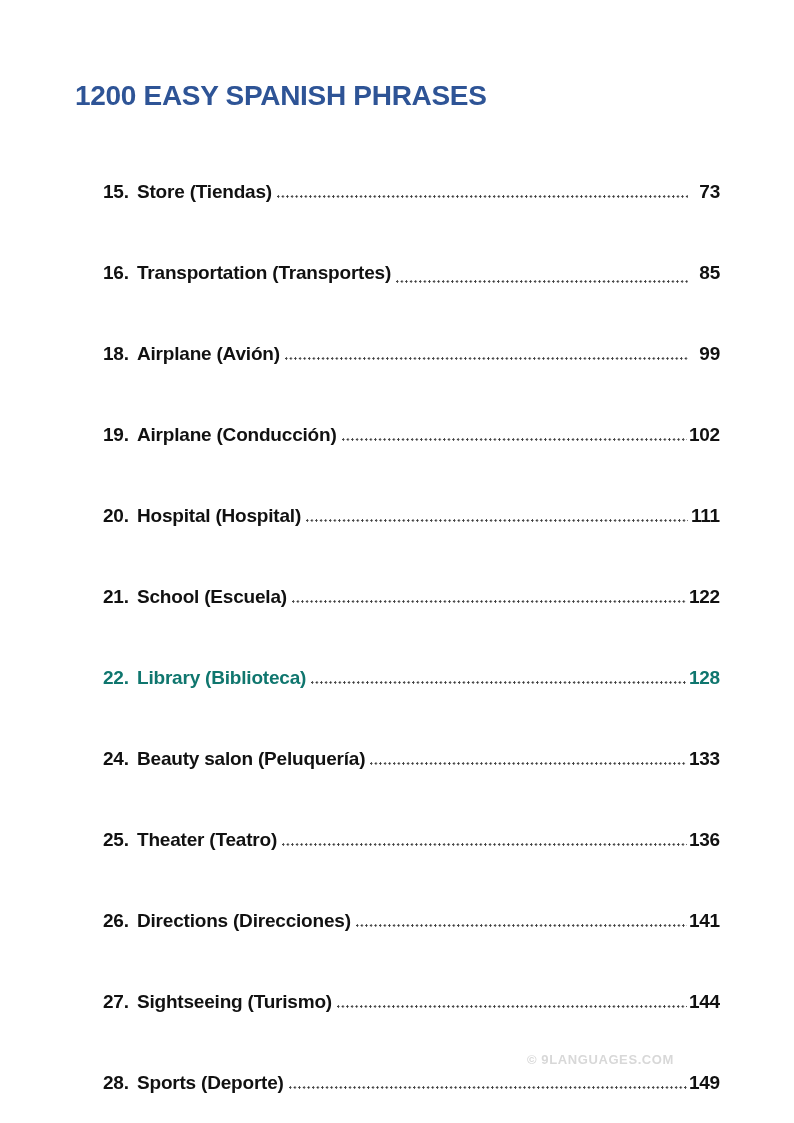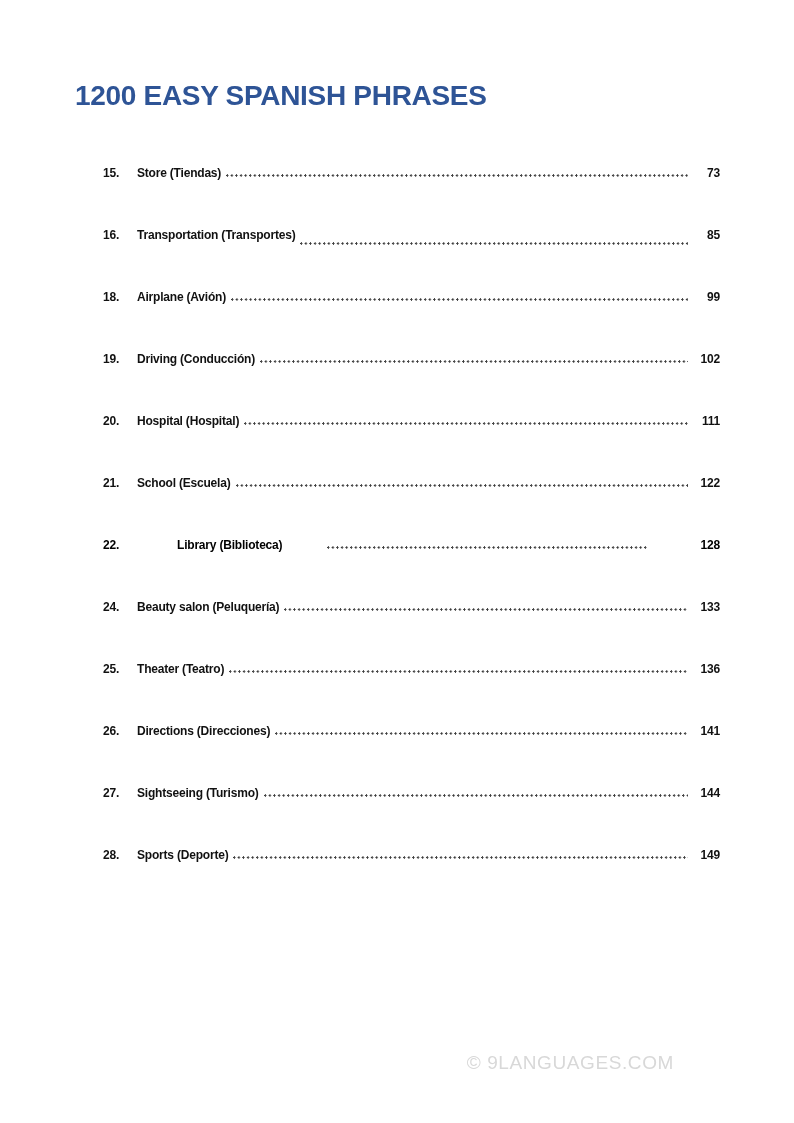--- a/index.html
+++ b/index.html
@@ -31,21 +31,21 @@
     position: absolute;
     left: 103px;
     top: 163px;
     width: 617px;
   }
   .toc-row {
     display: flex;
     align-items: baseline;
     line-height: 20px;
     margin-bottom: 42px;
-    font-size: 12px;
+    font-size: 19px;
     font-weight: 700;
     color: #111111;
     letter-spacing: -0.2px;
     white-space: nowrap;
   }
   .toc-num {
     display: inline-block;
     width: 34px;
     flex: 0 0 34px;
   }
@@ -58,27 +58,28 @@
     margin: 0 2px 0 5px;
     background-image: radial-gradient(circle at 1.2px 1.5px, #3c3c3c 1px, transparent 1.25px);
     background-size: 4.6px 3px;
     background-repeat: repeat-x;
     background-position: left bottom;
   }
   .toc-page {
     flex: 0 0 auto;
     min-width: 30px;
     text-align: right;
+    margin-top: 19px;
   }
   .footer {
     position: absolute;
     right: 80px;
     top: 1052px;
-    font-size: 19px;
-    font-weight: 400;
+    font-size: 13px;
+    font-weight: 700;
     letter-spacing: 0.6px;
     color: #d8d8d8;
     white-space: nowrap;
   }
 </style>
 </head>
 <body>
 
 <div class="page">
   <h1 class="title" style="color: rgb(46, 84, 150);">1200 EASY SPANISH PHRASES</h1>
@@ -100,40 +101,40 @@
 
   <div class="toc-row" style="color: rgb(17, 17, 17);">
     <span class="toc-num">18.</span>
     <span class="toc-label">Airplane (Avión)</span>
     <span class="toc-dots"></span>
     <span class="toc-page">99</span>
   </div>
 
   <div class="toc-row" style="color: rgb(17, 17, 17);">
     <span class="toc-num">19.</span>
-    <span class="toc-label">Driving (Conducción)</span>
+    <span class="toc-label">Airplane (Conducción)</span>
     <span class="toc-dots"></span>
     <span class="toc-page">102</span>
   </div>
 
   <div class="toc-row" style="color: rgb(17, 17, 17);">
     <span class="toc-num">20.</span>
     <span class="toc-label">Hospital (Hospital)</span>
     <span class="toc-dots"></span>
     <span class="toc-page">111</span>
   </div>
 
   <div class="toc-row" style="color: rgb(17, 17, 17);">
     <span class="toc-num">21.</span>
     <span class="toc-label">School (Escuela)</span>
     <span class="toc-dots"></span>
     <span class="toc-page">122</span>
   </div>
 
-  <div class="toc-row" style="color: #000000; gap: 40px;">
+  <div class="toc-row" style="color: #0f766e;">
     <span class="toc-num">22.</span>
     <span class="toc-label">Library (Biblioteca)</span>
     <span class="toc-dots"></span>
     <span class="toc-page">128</span>
   </div>
 
 
   <div class="toc-row" style="color: rgb(17, 17, 17);">
     <span class="toc-num">24.</span>
     <span class="toc-label">Beauty salon (Peluquería)</span>

